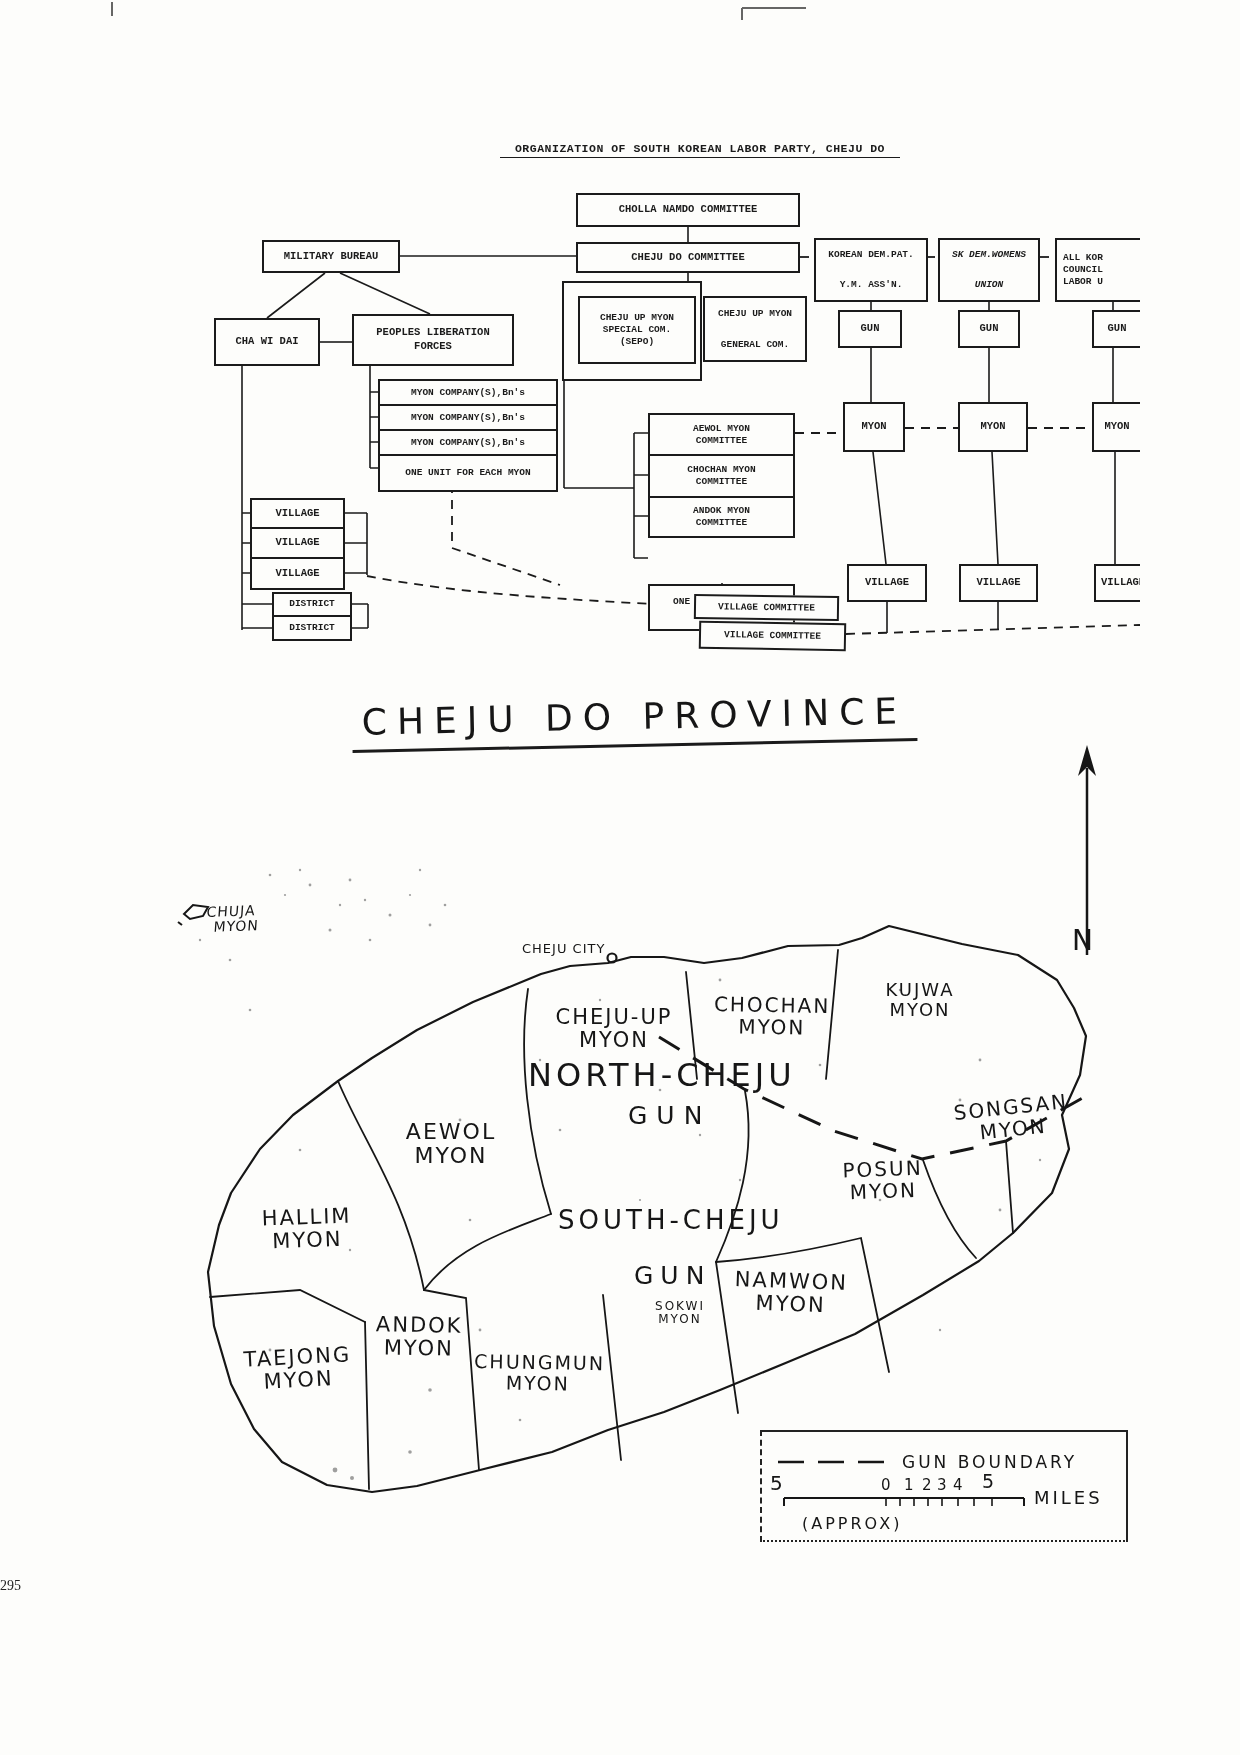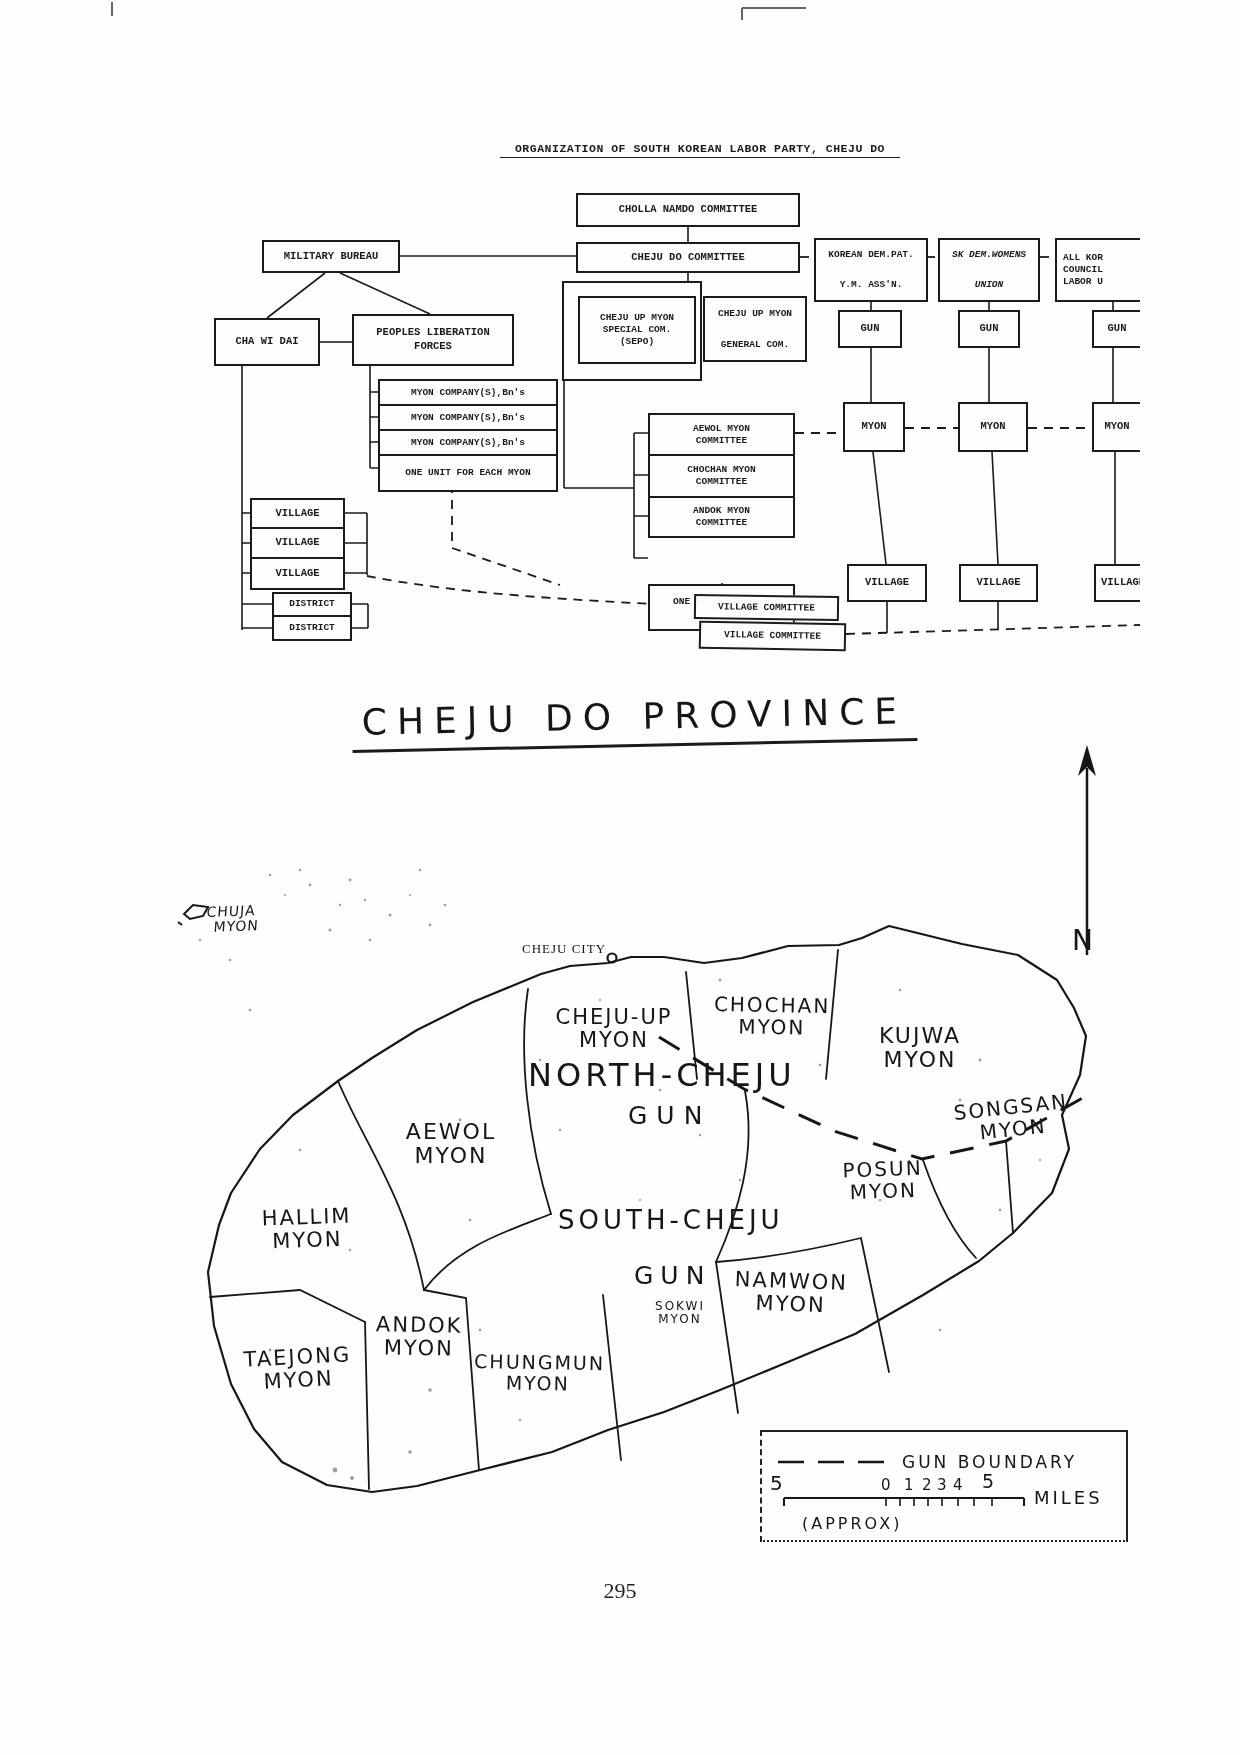--- a/index.html
+++ b/index.html
@@ -24,22 +24,22 @@
   .map-title{position:absolute;left:352px;top:696px;width:565px;text-align:center;
     font-family:"DejaVu Sans",sans-serif;font-size:36px;letter-spacing:10px;color:#161616;
     border-bottom:3px solid #1b1b1b;padding-bottom:7px;transform:rotate(-1.2deg);}
   .legend{position:absolute;left:760px;top:1430px;width:368px;height:112px;box-sizing:border-box;
     border-top:2px solid #222;border-right:2px solid #222;border-left:2px dashed #222;border-bottom:2px dotted #222;
     background:transparent;}
   .legend-row1{position:absolute;left:14px;top:10px;display:flex;align-items:center;gap:14px;margin-top:10px;}
   .legend-boundary-label{font-family:"DejaVu Sans",sans-serif;font-size:17px;letter-spacing:3px;color:#161616;}
   .legend-approx{position:absolute;left:40px;top:82px;font-family:"DejaVu Sans",sans-serif;
     font-size:16px;letter-spacing:3px;color:#161616;}
-  .pageno{position:absolute;left:0;right:0;top:1578px;text-align:center;
-    font-family:"Liberation Serif",serif;font-size:22px;color:#222;}
+  .pageno{position:absolute;left:0;right:0;top:1578px;
+    font-family:"Liberation Serif",serif;font-size:14px;color:#222;}
 </style>
 </head>
 <body>
 
 <div class="page">
 
   <svg class="art" viewBox="0 0 1240 1755">
 
     <g stroke="#333" stroke-width="2" opacity=".75">
       <path d="M742,8 H806 M742,8 V20" fill="none"></path>
@@ -249,31 +249,31 @@
 
   <div class="map-title">CHEJU DO PROVINCE</div>
 
   <div class="hand" style="left:206px;top:904px;font-size:14px;letter-spacing:1px;transform:rotate(-2deg) skewX(-6deg);">
     <div>CHUJA</div>
     <div style="padding-left:8px;">MYON</div>
   </div>
 
   <div class="hand" style="left:1072px;top:926px;font-size:28px;">N</div>
 
-  <div class="hand" style="left:522px;top:942px;font-size:13px;letter-spacing:1px;font-family:Liberation Serif, serif;">CHEJU CITY</div>
+  <div class="hand" style="left:522px;top:942px;font-size:13px;letter-spacing:1px;">CHEJU CITY</div>
 
   <div class="hand c" style="left:546px;top:1006px;font-size:21px;width:136px;">
     <div>CHEJU-UP</div>
     <div>MYON</div>
   </div>
   <div class="hand c" style="left:710px;top:994px;font-size:20px;width:124px;transform:rotate(1deg);">
     <div>CHOCHAN</div>
     <div>MYON</div>
   </div>
-  <div class="hand c" style="left:864px;top:980px;font-size:22px;width:112px;margin-top:44px;">
+  <div class="hand c" style="left:864px;top:980px;font-size:18px;width:112px;">
     <div>KUJWA</div>
     <div>MYON</div>
   </div>
   <div class="hand" style="left:528px;top:1058px;font-size:32px;letter-spacing:4px;">NORTH-CHEJU</div>
   <div class="hand" style="left:628px;top:1102px;font-size:25px;letter-spacing:9px;">GUN</div>
 
   <div class="hand c" style="left:950px;top:1096px;font-size:20px;width:124px;transform:rotate(-6deg);">
     <div>SONGSAN</div>
     <div>MYON</div>
   </div>

